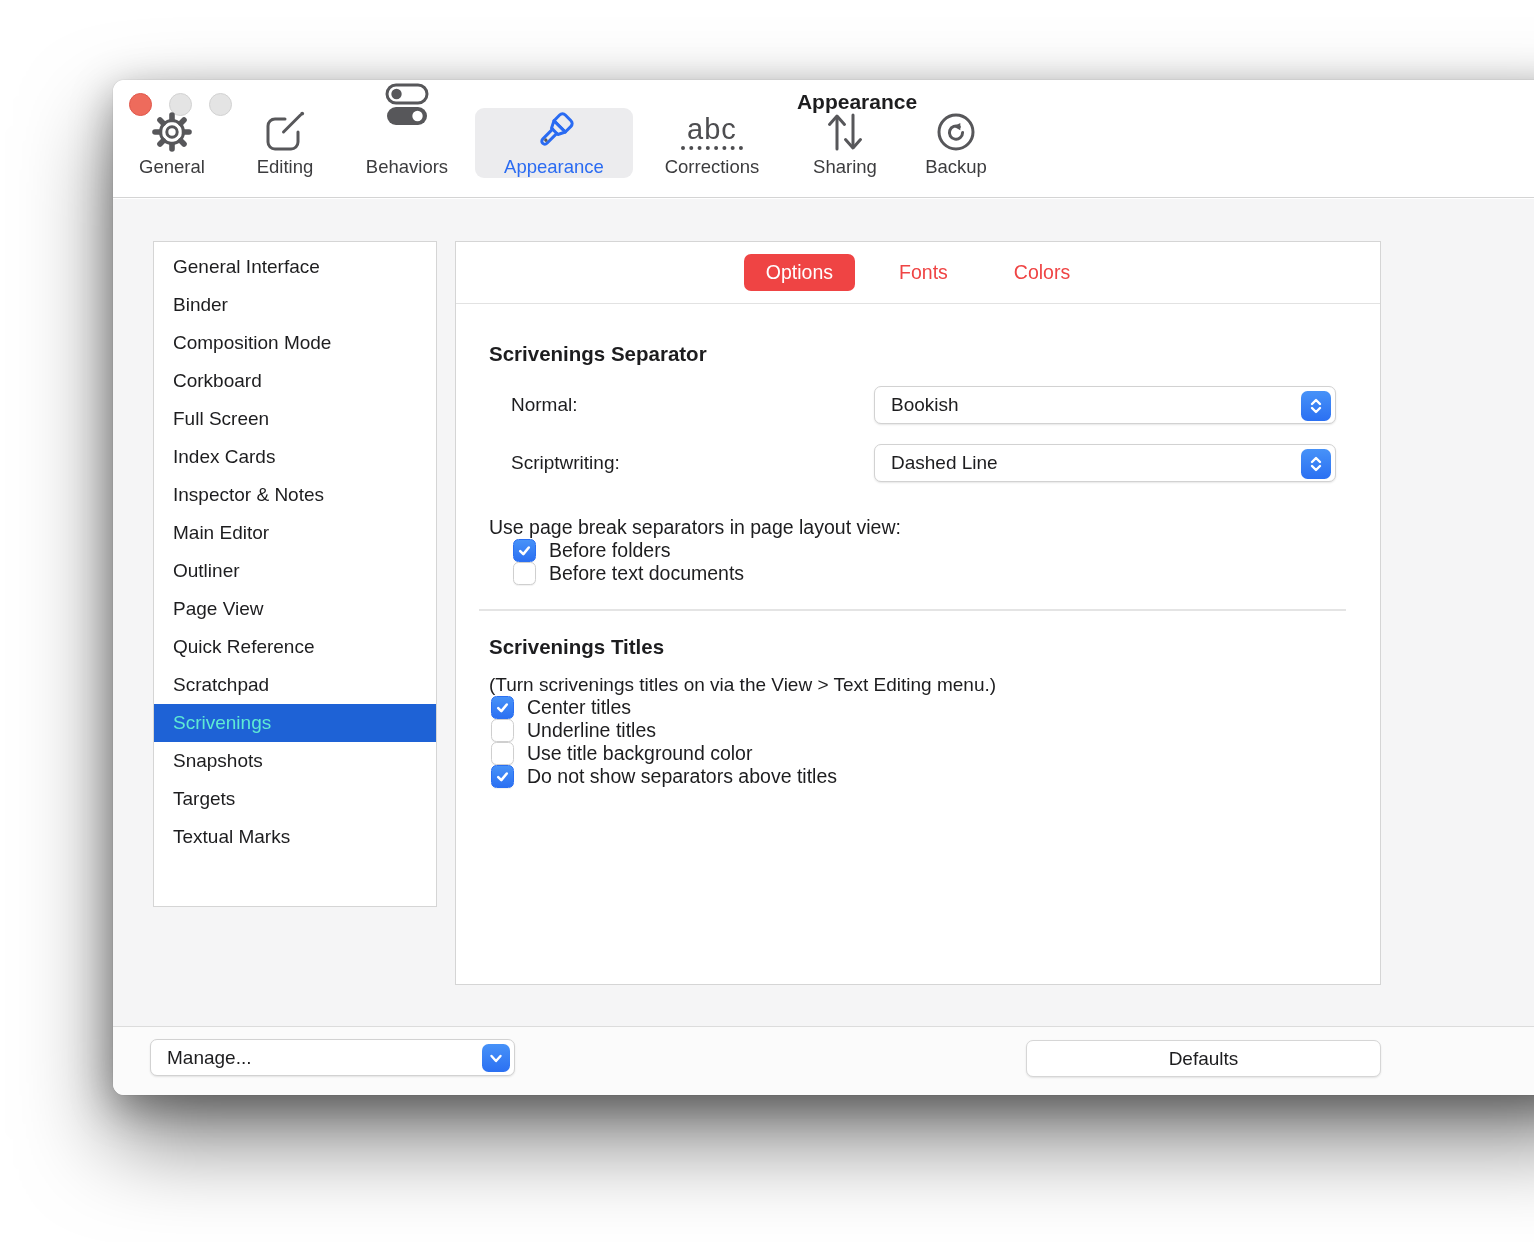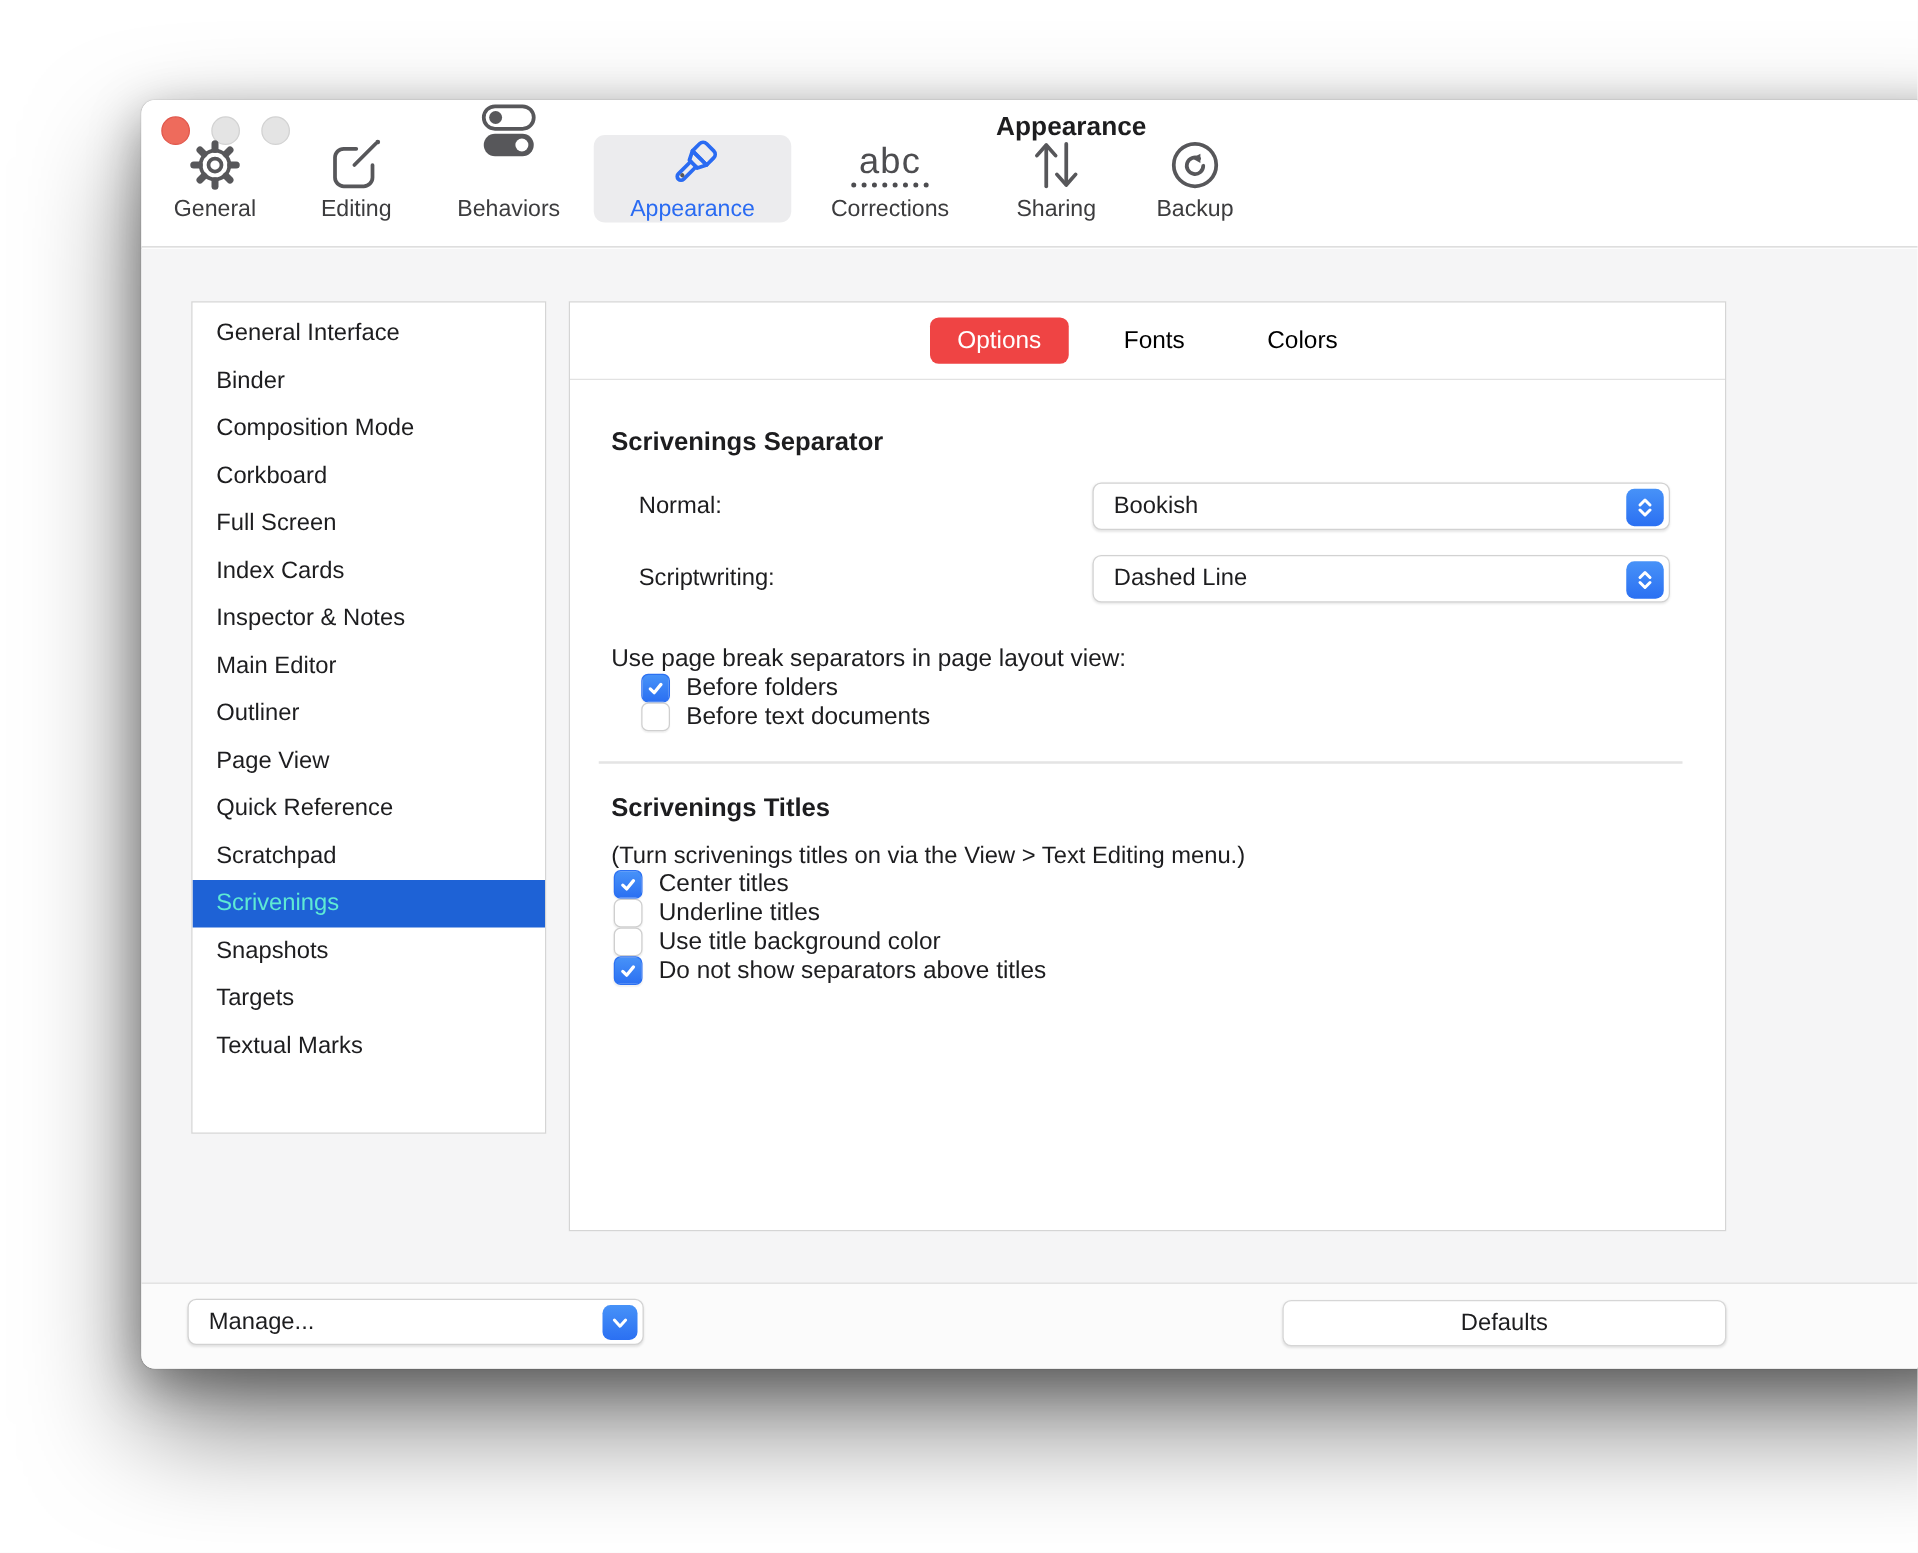--- a/index.html
+++ b/index.html
@@ -40,21 +40,21 @@
   .sidebar { position:absolute; left:40px; top:42px; width:284px; height:666px;
     background:#fff; border:1px solid #d5d5d5; padding-top:6px; overflow:hidden; }
   .sb-item { height:38px; line-height:38px; padding-left:19px; font-size:19px; color:#1d1d1f;
     white-space:nowrap; }
   .sb-item.sel { background:#1e62d6; color:#5eead4; }
 
   .panel { position:absolute; left:342px; top:42px; width:926px; height:744px;
     background:#fff; border:1px solid #d5d5d5; }
   .tabs { height:62px; border-bottom:1px solid #e2e2e2; display:flex; align-items:center;
     justify-content:center; gap:22px; }
-  .tab { font-size:19.5px; color:#000000; padding:7px 22px; border-radius:7px; }
+  .tab { font-size:19.5px; color:#ef4444; padding:7px 22px; border-radius:7px; }
   .tab.sel { background:#ef4444; color:#fff; }
 
   .panel-body { padding:0 44px 0 33px; }
   .sec-title { font-size:20.5px; font-weight:700; color:#1d1d1f; }
   .sec-title.first { margin-top:38px; }
 
   .popup-row { display:flex; align-items:center; margin-top:20px;gap:40px; }
   .popup-row .lbl { font-size:19px; color:#1d1d1f; margin-left:22px; }
   .popup { margin-left:auto; position:relative; width:462px; height:38px; background:#fff;
     border:1px solid #d2d2d2; border-radius:7px; box-shadow:0 1px 2px rgba(0,0,0,.1);

